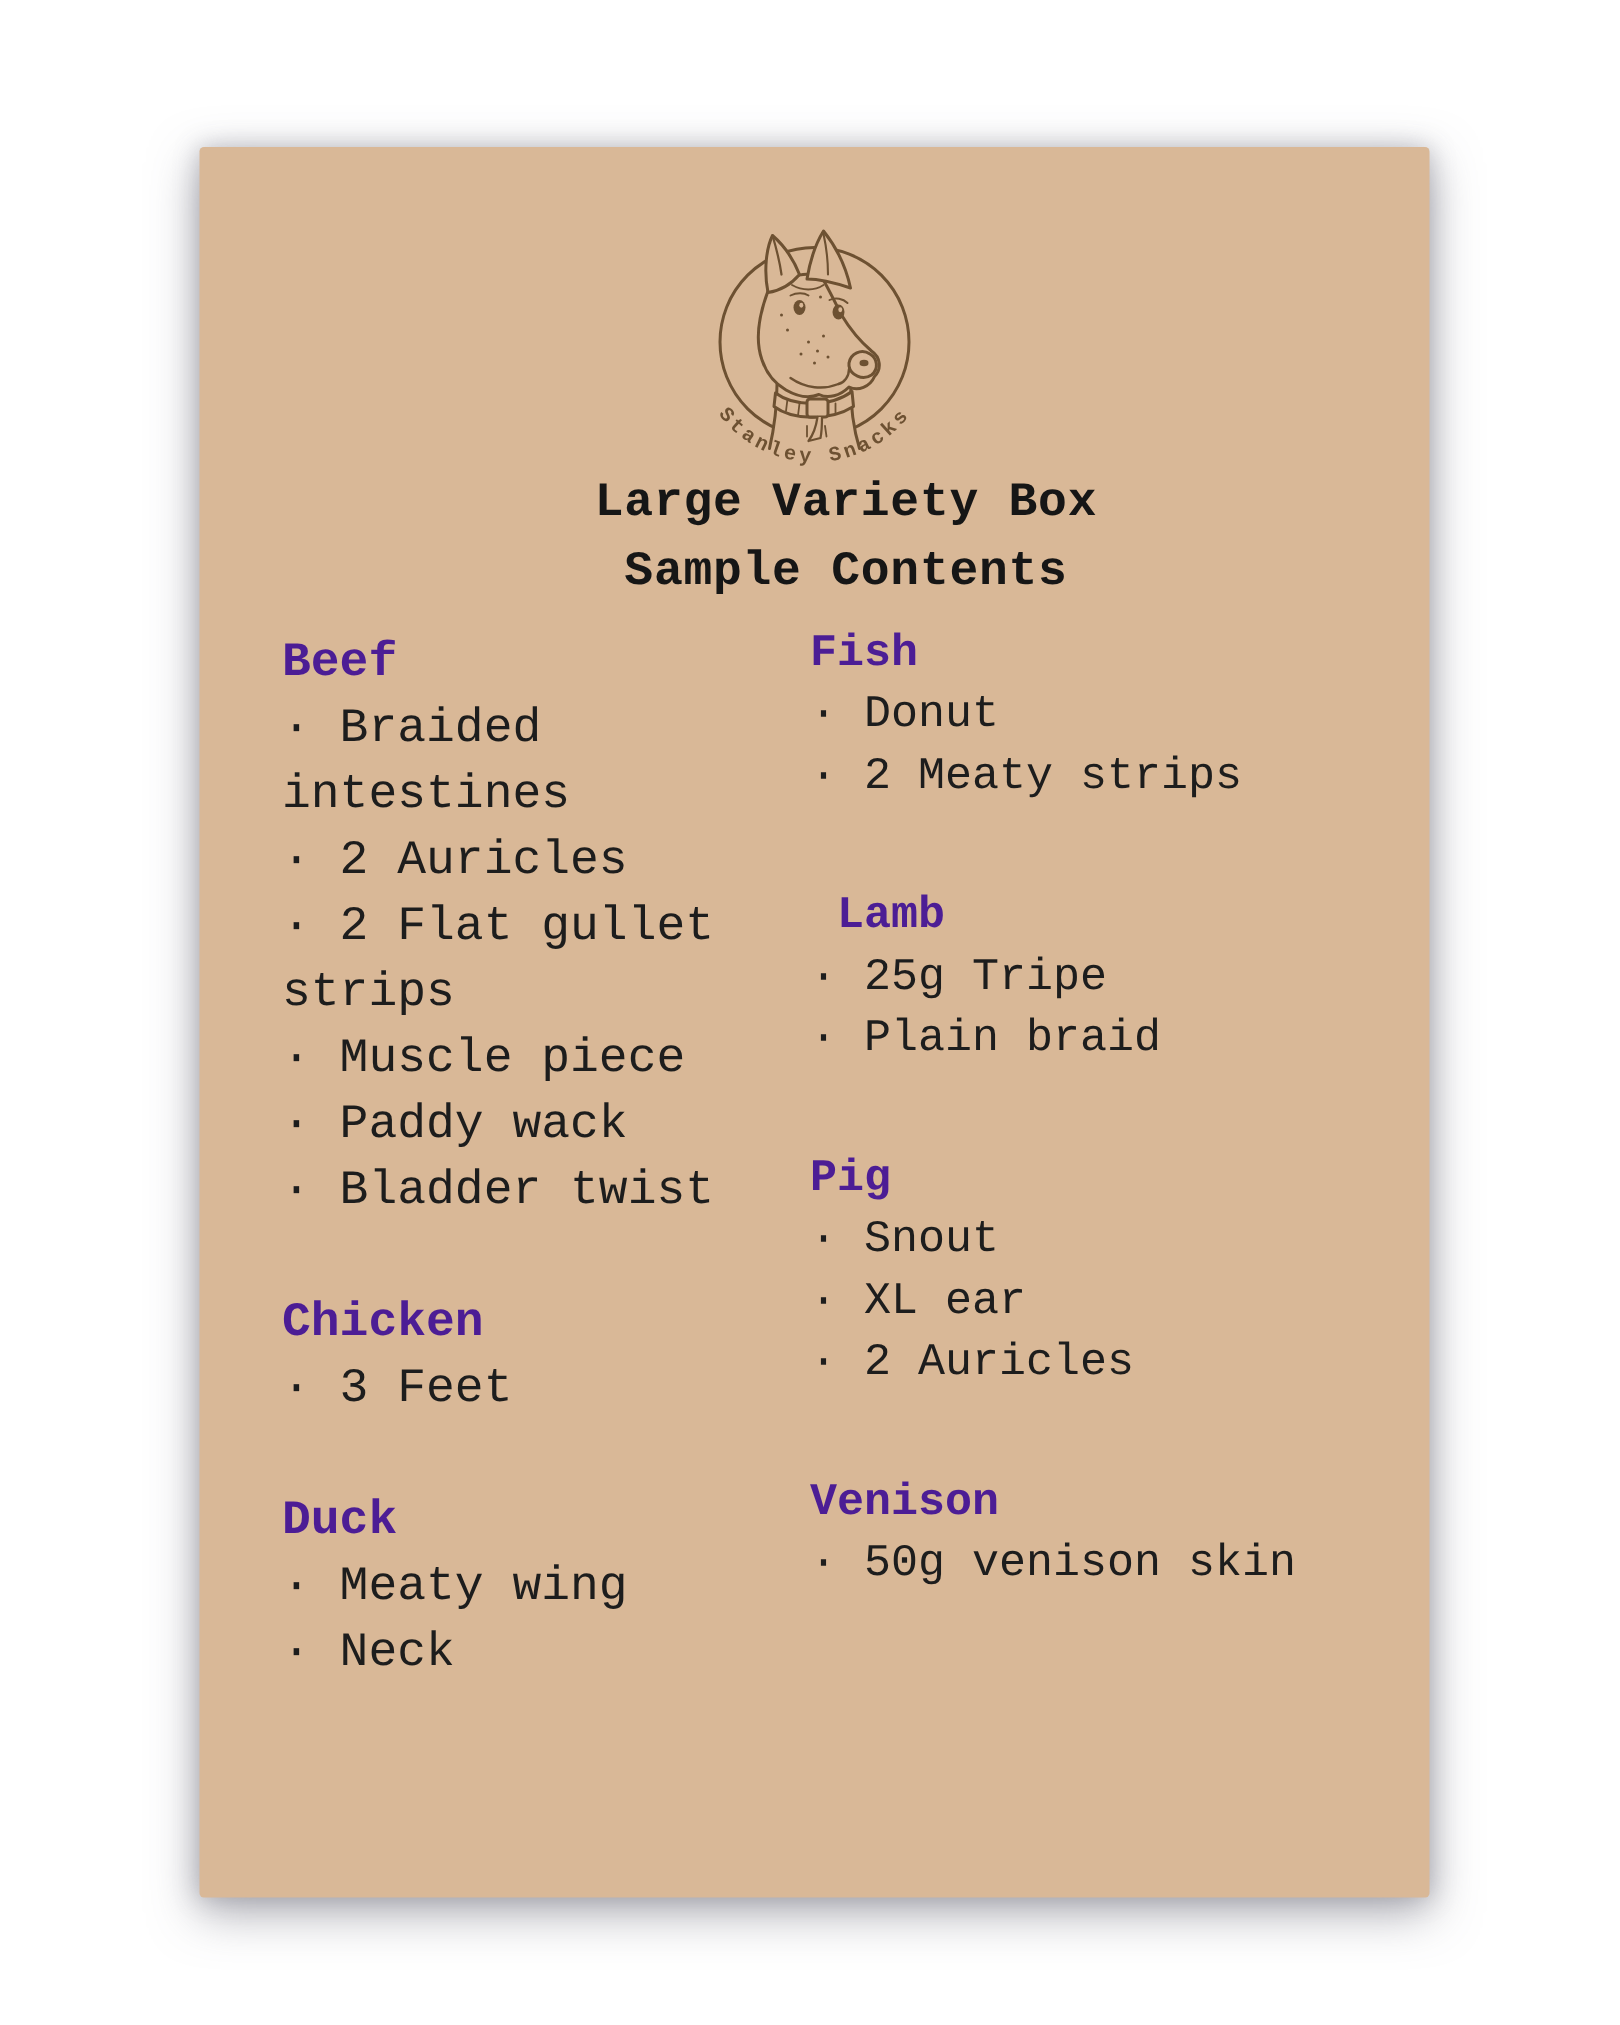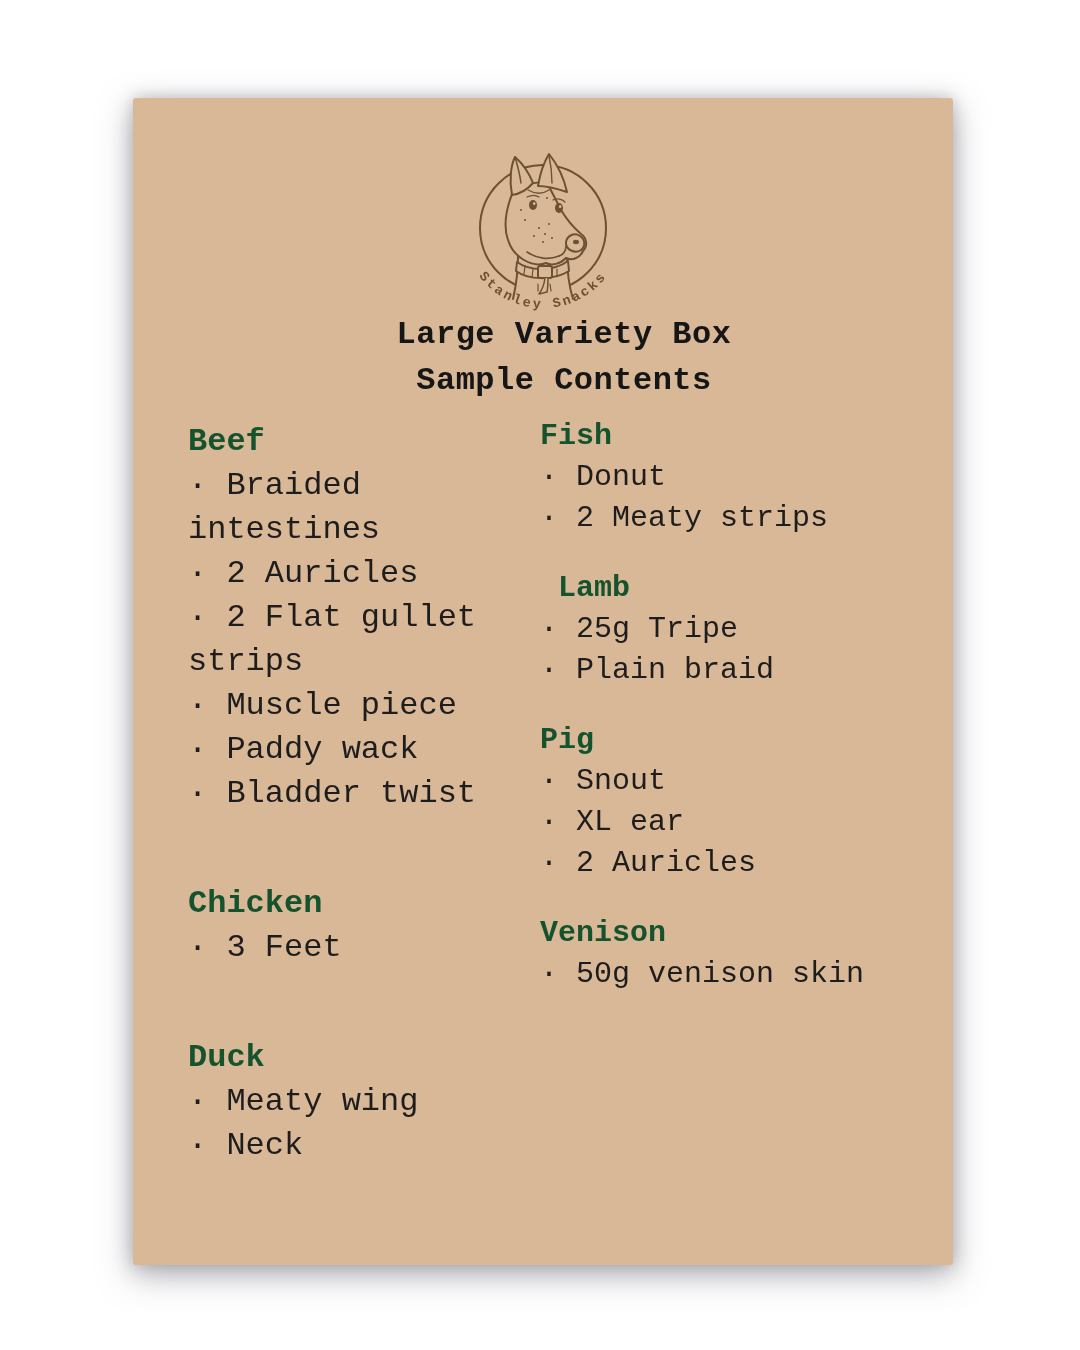--- a/index.html
+++ b/index.html
@@ -50,25 +50,25 @@
     width: 352px;
     font-size: 32px;
     line-height: 44px;
   }
   .col-right {
     left: 407px; top: 318px;
     width: 400px;
     font-size: 30px;
     line-height: 41px;
   }
-  .section + .section { margin-top: 66px; }
-  .col-right .section + .section { margin-top: 29px; }
+  .section + .section { margin-top: 44px; }
+  .col-right .section + .section { margin-top: 52px; }
   .heading {
     font-weight: 700;
-    color: #14532d;
+    color: #4c1d95;
   }
   .heading.indent { padding-left: 1ch; }
   .item { color: #1d1d1d; }
   .bullet {
     display: inline;
     margin-right: 1ch;
   }
 </style>
 </head>
 <body>

